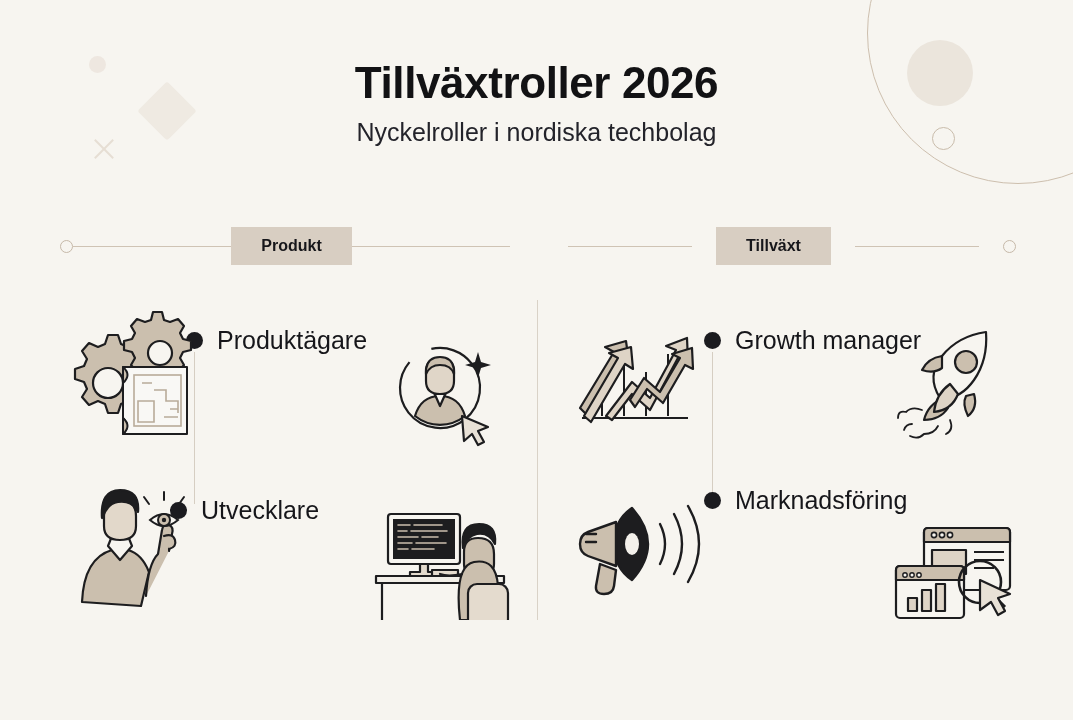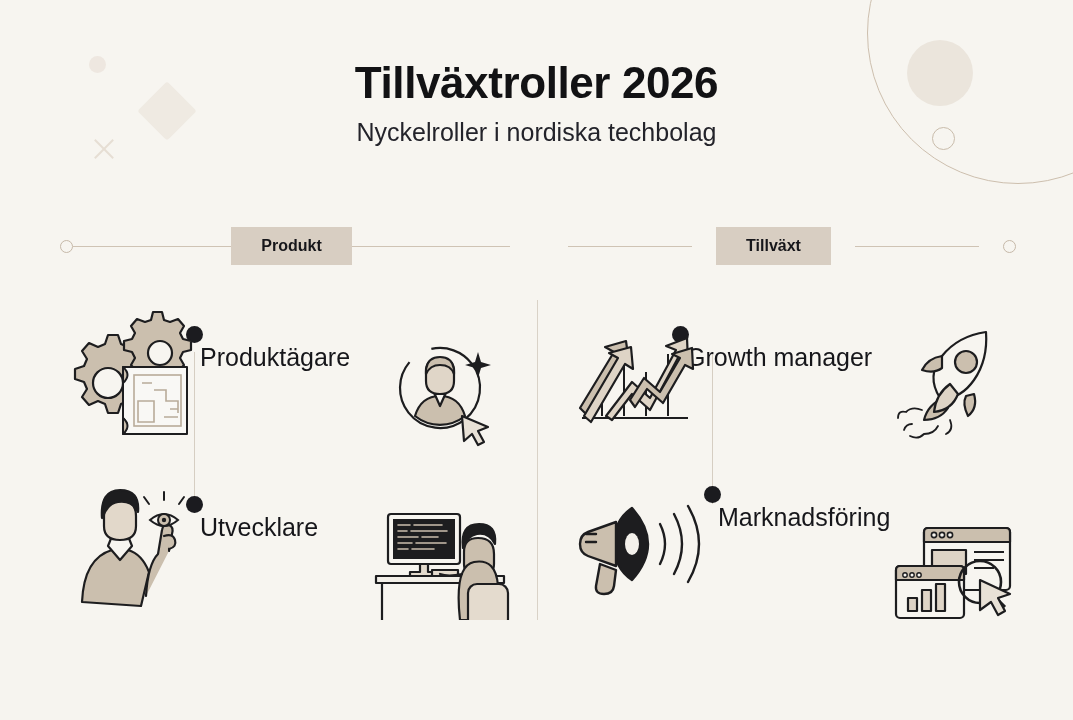--- a/index.html
+++ b/index.html
@@ -144,43 +144,43 @@
   .divider {
     position: absolute;
     left: 537px;
     top: 300px;
     width: 1px;
     height: 345px;
     background: #d9d2c7;
   }
 
   
-  .role { position: absolute; display: flex; align-items: flex-start; flex-direction: column; }
+  .role { position: absolute; display: flex; align-items: center; }
   .bullet {
     width: 17px; height: 17px;
     border-radius: 50%;
     background: #1b1b1f;
     flex: 0 0 auto;
   }
   .role-label {
     margin-left: 14px;
     font-size: 25px;
     font-weight: 400;
     color: #16161a;
     white-space: nowrap;
   }
   .connector {
     position: absolute;
     width: 1px;
     background: #d6cec2;
   }
 
   .role-pl  { left: 186px; top: 326px; }
-  .role-ul  { left: 186px; top: 496px; }
-  .role-gr  { left: 672px; top: 326px; }
+  .role-ul  { left: 170px; top: 496px; }
+  .role-gr  { left: 704px; top: 326px; }
   .role-mk  { left: 704px; top: 486px; }
   .conn-left  { left: 194px; top: 352px; height: 152px; }
   .conn-right { left: 712px; top: 352px; height: 152px; }
 
   
   .ill { position: absolute; }
   .ill svg { display: block; overflow: visible; }
 </style>
 </head>
 <body>

